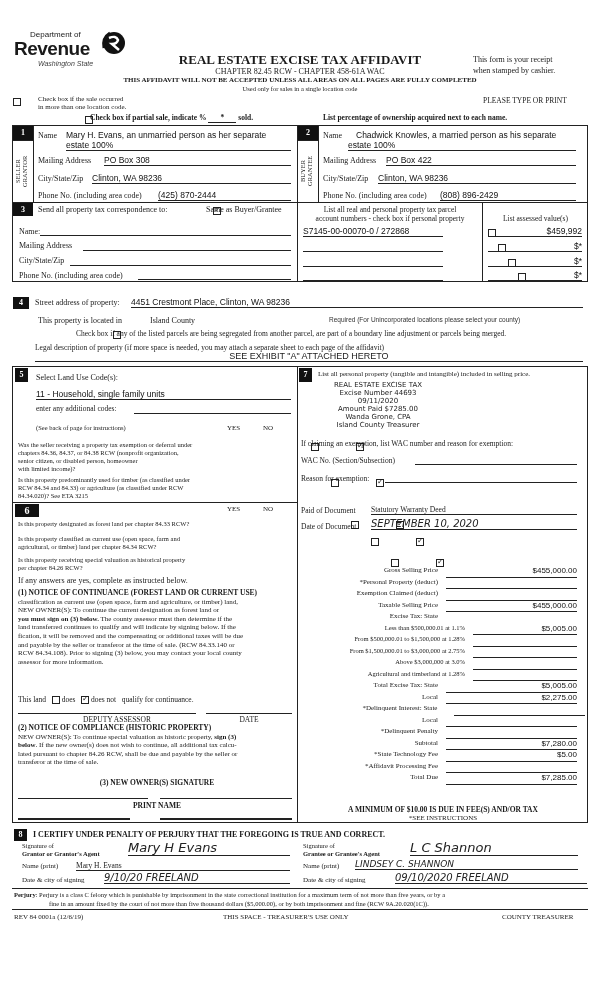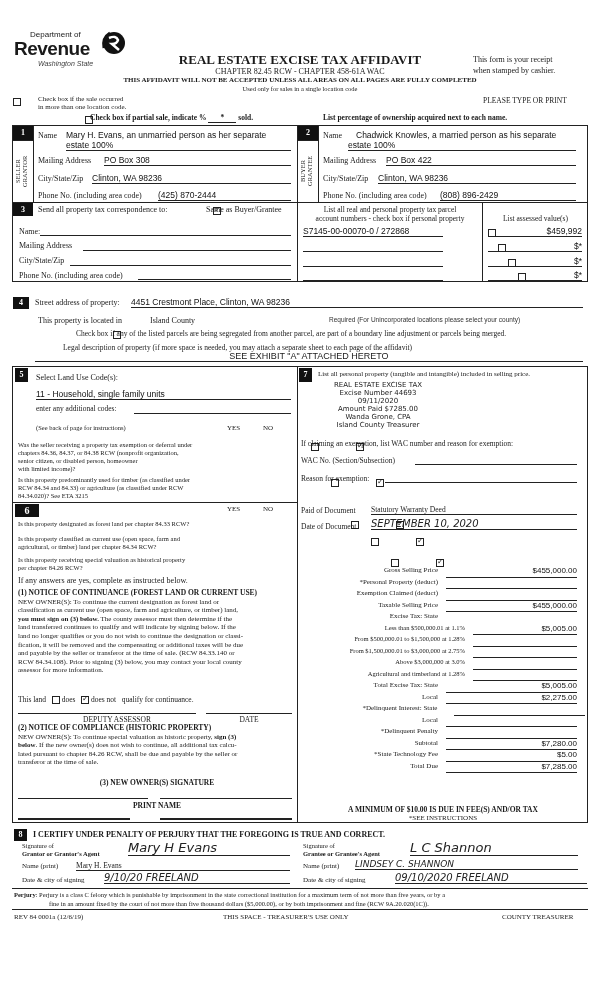--- a/index.html
+++ b/index.html
@@ -131,21 +131,21 @@
 
 
 <div class="abs secnum" style="left:13px;top:297px;width:16px;height:12px;line-height:12px;">4</div>
 <div class="abs row-lbl" style="left:35px;top:298px;">Street address of property:</div>
 <div class="abs fill line" style="left:131px;top:297px;width:452px;">4451 Crestmont Place, Clinton, WA 98236</div>
 <div class="abs row-lbl" style="left:38px;top:316px;">This property is located in</div>
 <div class="abs row-lbl" style="left:143px;top:316px;margin-left:7px;">Island County</div>
 <div class="abs sans" style="left:329px;top:316px;font-size:6.5px;color:#333;">Required (For Unincorporated locations please select your county)</div>
 <span class="abs cb" style="left:43px;top:330px;"></span>
 <div class="abs" style="left:56px;top:329px;font-size:7.5px;white-space:nowrap;padding-left:20px;">Check box if any of the listed parcels are being segregated from another parcel, are part of a boundary line adjustment or parcels being merged.</div>
-<div class="abs" style="left:35px;top:343px;font-size:7.5px;margin-left:28px;">Legal description of property (if more space is needed, you may attach a separate sheet to each page of the affidavit)</div>
+<div class="abs" style="left:35px;top:343px;font-size:7.5px;">Legal description of property (if more space is needed, you may attach a separate sheet to each page of the affidavit)</div>
 <div class="abs sans center line" style="left:35px;top:351px;width:548px;font-size:9px;">SEE EXHIBIT "A" ATTACHED HERETO</div>
 
 
 <div class="abs box" style="left:12px;top:366px;width:576px;height:457px;"></div>
 <div class="abs" style="left:297px;top:366px;width:1px;height:457px;background:#222;"></div>
 
 
 <div class="abs secnum" style="left:15px;top:368px;width:13px;height:14px;line-height:14px;">5</div>
 <div class="abs row-lbl" style="left:36px;top:373px;">Select Land Use Code(s):</div>
 <div class="abs fill line" style="left:36px;top:389px;width:255px;font-size:8.5px;">11 - Household, single family units</div>
@@ -186,25 +186,24 @@
 <span class="abs cb checked" style="left:266px;top:537px;"></span>
 <div class="abs" style="left:18px;top:556px;font-size:6.5px;line-height:8px;">
   <div>Is this property receiving special valuation as historical property</div>
   <div>per chapter 84.26 RCW?</div>
 </div>
 <span class="abs cb" style="left:231px;top:558px;"></span>
 <span class="abs cb checked" style="left:266px;top:558px;"></span>
 <div class="abs" style="left:18px;top:576px;font-size:8px;">If any answers are yes, complete as instructed below.</div>
 <div class="abs" style="left:18px;top:589px;width:278px;font-size:7px;line-height:8.6px;">
   <div class="bold" style="font-size:7.5px;">(1) NOTICE OF CONTINUANCE (FOREST LAND OR CURRENT USE)</div>
+  <div>classification as current use (open space, farm and agriculture, or timber) land,</div>
   <div>NEW OWNER(S):  To continue the current designation as forest land or</div>
-  <div>classification as current use (open space, farm and agriculture, or timber) land,</div>
   <div><b>you must sign on (3) below.</b><span>  The county assessor must then determine if the</span></div>
   <div>land transferred continues to qualify and will indicate by signing below. If the</div>
-  <div>land no longer qualifies or you do not wish to continue the designation or classi-</div>
   <div>fication, it will be removed and the compensating or additional taxes will be due</div>
   <div>and payable by the seller or transferor at the time of sale.  (RCW 84.33.140 or</div>
   <div>RCW 84.34.108).  Prior to signing (3) below, you may contact your local county</div>
   <div>assessor for more information.</div>
 </div>
 <div class="abs" style="left:18px;top:695px;font-size:7.5px;white-space:nowrap;">
   <span>This land</span>
   &nbsp;&nbsp;<span class="cb"></span>
   <span>does</span>
   &nbsp;&nbsp;<span class="cb checked"></span>
@@ -313,20 +312,24 @@
     </div>
   <div style="display:flex;height:11.5px;">
       <div class="right" style="width:138px;font-size:7px;">Subtotal</div>
       <div class="fill right line" style="width:131px;margin-left:8px;font-size:8px;">$7,280.00</div>
     </div>
   <div style="display:flex;height:11.5px;">
       <div class="right" style="width:138px;font-size:7px;">*State Technology Fee</div>
       <div class="fill right line" style="width:131px;margin-left:8px;font-size:8px;">$5.00</div>
     </div>
   <div style="display:flex;height:11.5px;">
+      <div class="right" style="width:138px;font-size:7px;">*Affidavit Processing Fee</div>
+      <div class="fill right line" style="width:131px;margin-left:8px;font-size:8px;"></div>
+    </div>
+  <div style="display:flex;height:11.5px;">
       <div class="right" style="width:138px;font-size:7px;">Total Due</div>
       <div class="fill right line" style="width:131px;margin-left:8px;font-size:8px;">$7,285.00</div>
     </div>
 </div>
 <div class="abs bold center" style="left:298px;top:805px;width:290px;font-size:7.5px;">A MINIMUM OF $10.00 IS DUE IN FEE(S) AND/OR TAX</div>
 <div class="abs center" style="left:298px;top:814px;width:290px;font-size:7px;">*SEE INSTRUCTIONS</div>
 
 
 <div class="abs secnum" style="left:14px;top:829px;width:13px;height:12px;line-height:12px;">8</div>
 <div class="abs bold" style="left:33px;top:830px;font-size:8px;">I CERTIFY UNDER PENALTY OF PERJURY THAT THE FOREGOING IS TRUE AND CORRECT.</div>

